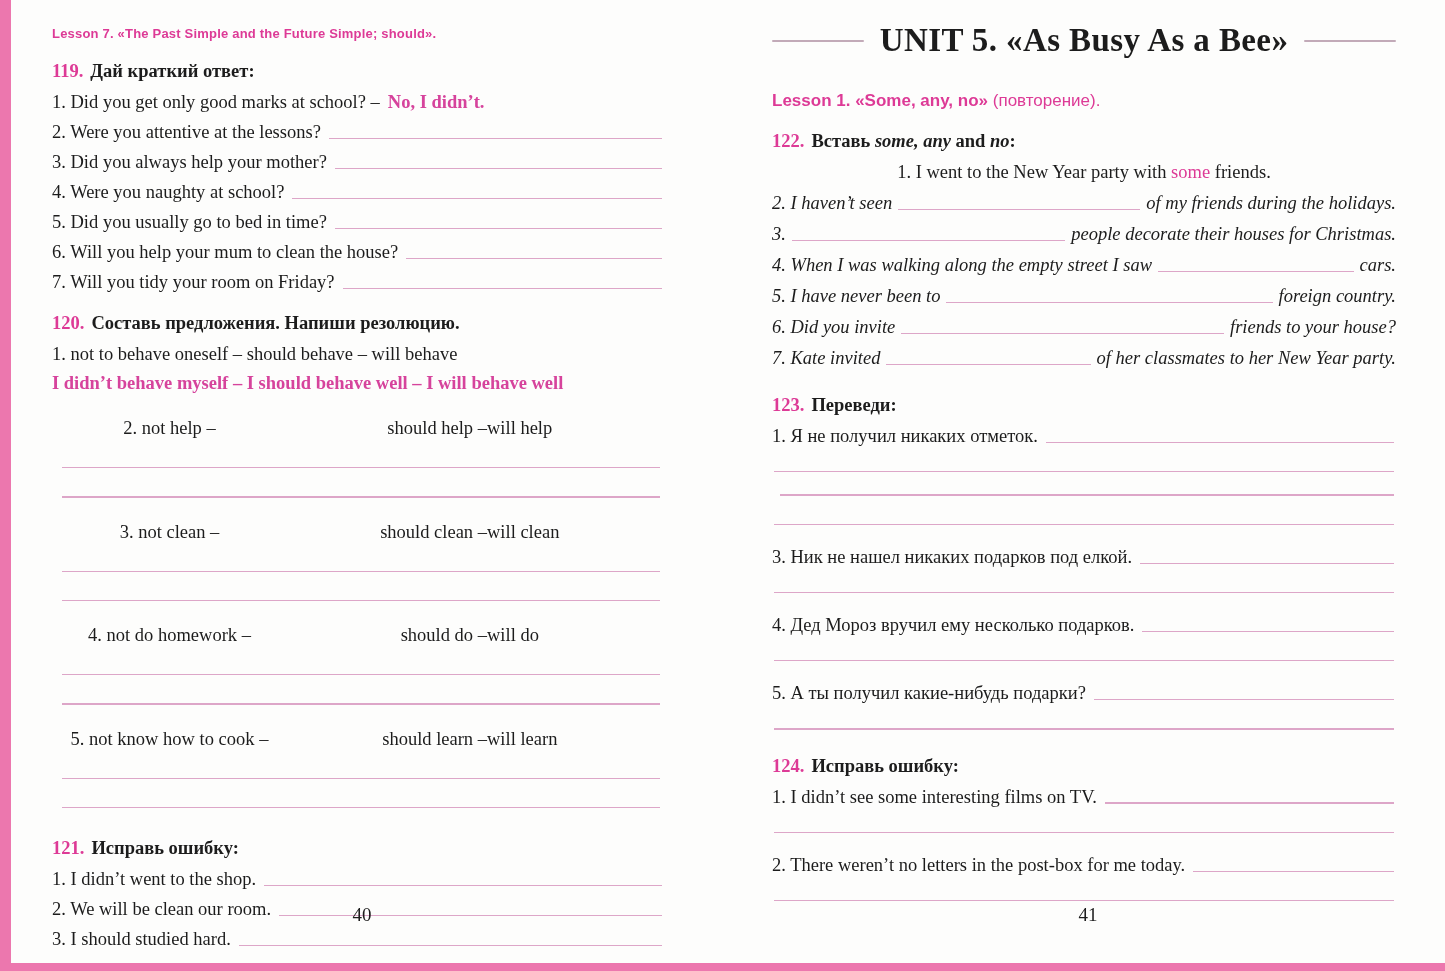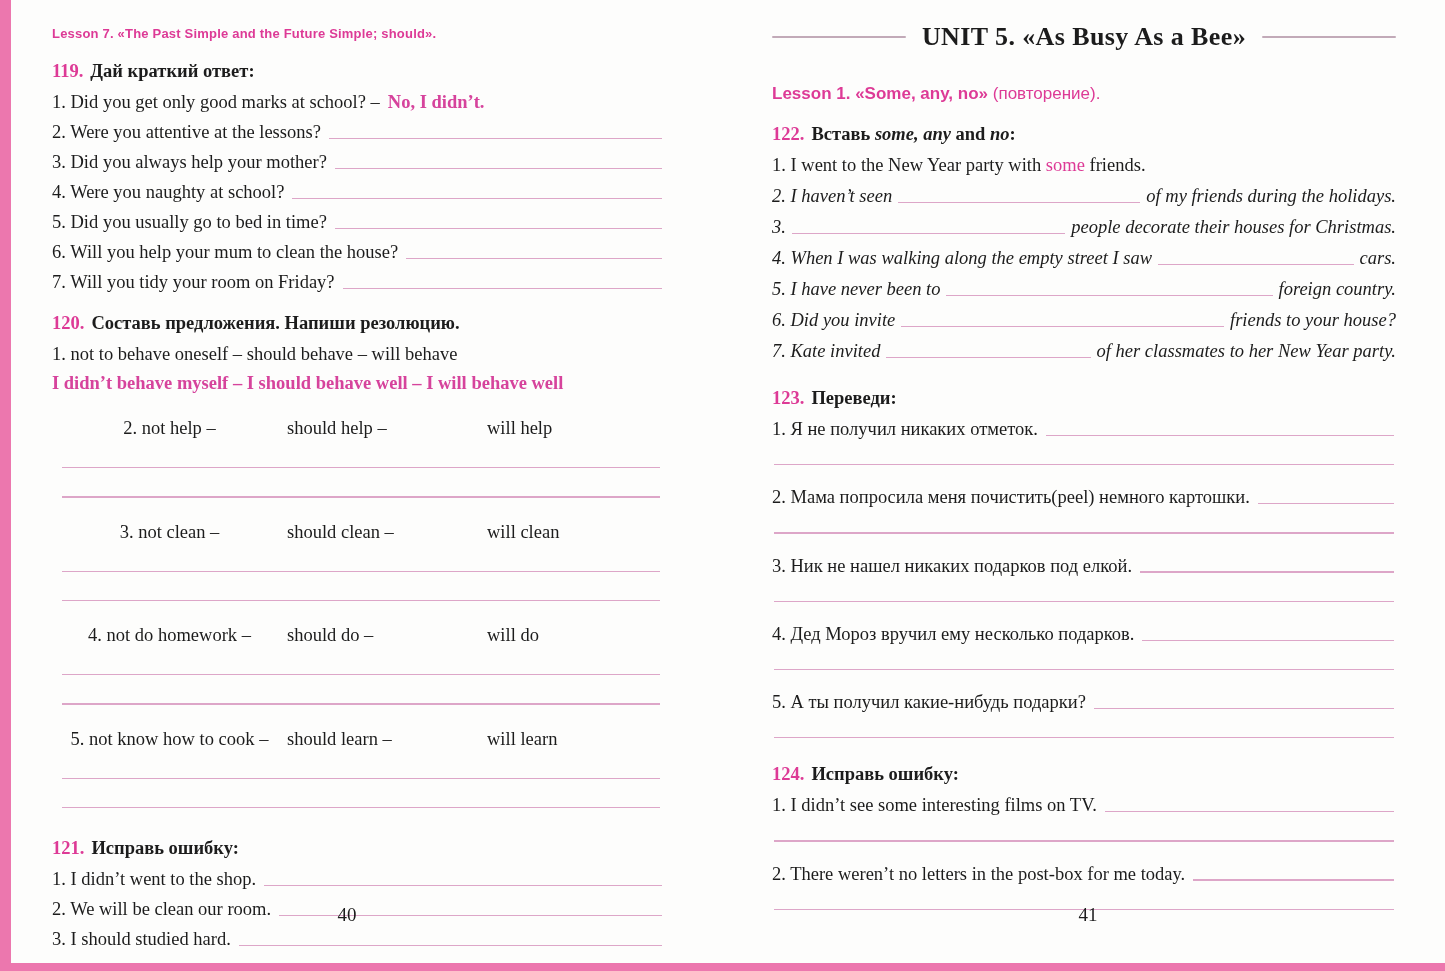--- a/index.html
+++ b/index.html
@@ -38,39 +38,39 @@
   .q-line{display:flex;align-items:baseline;margin-bottom:9px;}
   .q-text{white-space:nowrap;}
   .fill-line{flex:1;align-self:flex-end;height:1.3px;margin:0 2px 4px 8px;background:var(--line);min-width:24px;}
   .answer{color:var(--answer);font-weight:bold;margin-left:8px;white-space:nowrap;}
 
   .plain-line{margin:6px 0 8px;}
   .res-answer{color:var(--answer);font-weight:bold;margin:8px 0 4px;white-space:nowrap;}
 
   .row3{display:flex;margin-top:24px;}
   .row3 .c1{width:235px;text-align:center;}
-  .row3 .c2{width:200px;}
+  .row3 .c2{width:200px;text-align:right;}
   .row3 .c3{flex:1;}
   .rule{height:1.3px;background:var(--line);margin:28px 4px 0 10px;}
   .rule.full{margin:24px 2px 0 2px;}
 
   .page-num{position:absolute;top:904px;text-align:center;font-size:19px;}
-  .page-num.left{left:41px;width:612px;}
+  .page-num.left{left:56px;width:612px;}
   .page-num.right{left:776px;width:624px;}
 
   
   .unit-row{display:flex;align-items:center;gap:16px;margin-bottom:32px;}
-  .unit-title{font-size:26px;font-weight:bold;white-space:nowrap;letter-spacing:.4px;}
+  .unit-title{font-size:33px;font-weight:bold;white-space:nowrap;letter-spacing:.4px;}
   .hr-line{flex:1;height:2px;background:var(--rule_gray);border-radius:2px;}
 
   .lesson2{font-family:"Liberation Sans", sans-serif;font-size:17px;color:var(--accent);margin-bottom:18px;}
   .lesson2 .lh-main{font-weight:bold;}
   .lesson2 .lh-suffix{font-weight:normal;}
 
-  .s-line{margin-bottom:10px;}
+  .s-line{margin-bottom:10px;text-align:center;}
   .s-line.fill{display:flex;align-items:baseline;}
   .s-line .seg{white-space:nowrap;font-style:italic;}
   .blank{flex:1;align-self:flex-end;height:1.3px;margin:0 6px 4px 6px;background:var(--line);min-width:40px;}
   .pink-word{color:var(--accent);}
 
   .tr-item{margin-bottom:22px;}
   .tr-item .rule{margin-top:24px;}
 </style>
 </head>
 <body>
@@ -231,21 +231,20 @@
 
   <div class="tr-item">
     <div class="q-line">
       <span class="q-text">1. Я не получил никаких отметок.</span>
       <span class="fill-line"></span>
     </div>
     <div class="rule full"></div>
   </div>
   <div class="tr-item">
     <div class="q-line">
-      <span class="q-text">2. Мама попросила меня почистить(peel) немного картошки.</span>
       <span class="fill-line"></span>
     </div>
     <div class="rule full"></div>
   </div>
   <div class="tr-item">
     <div class="q-line">
       <span class="q-text">3. Ник не нашел никаких подарков под елкой.</span>
       <span class="fill-line"></span>
     </div>
     <div class="rule full"></div>

